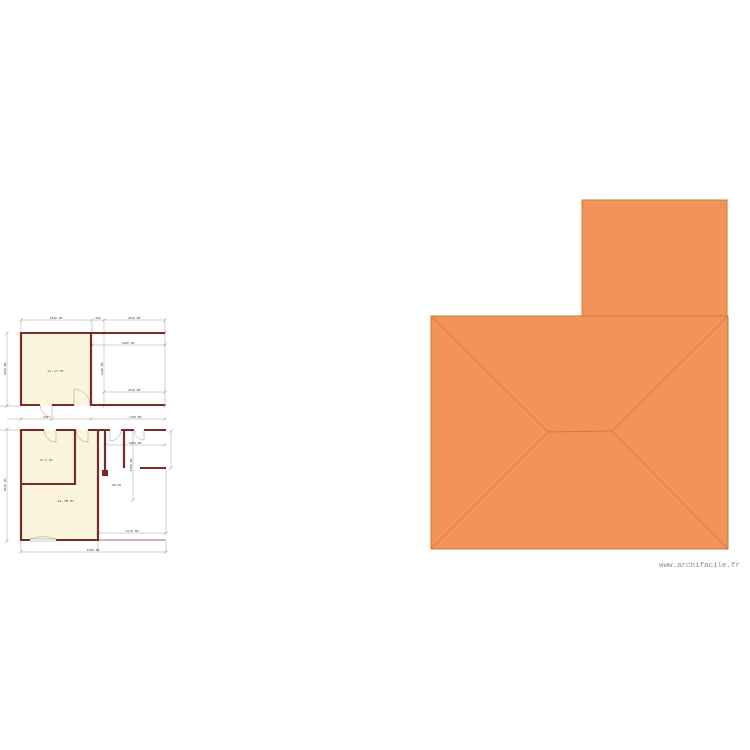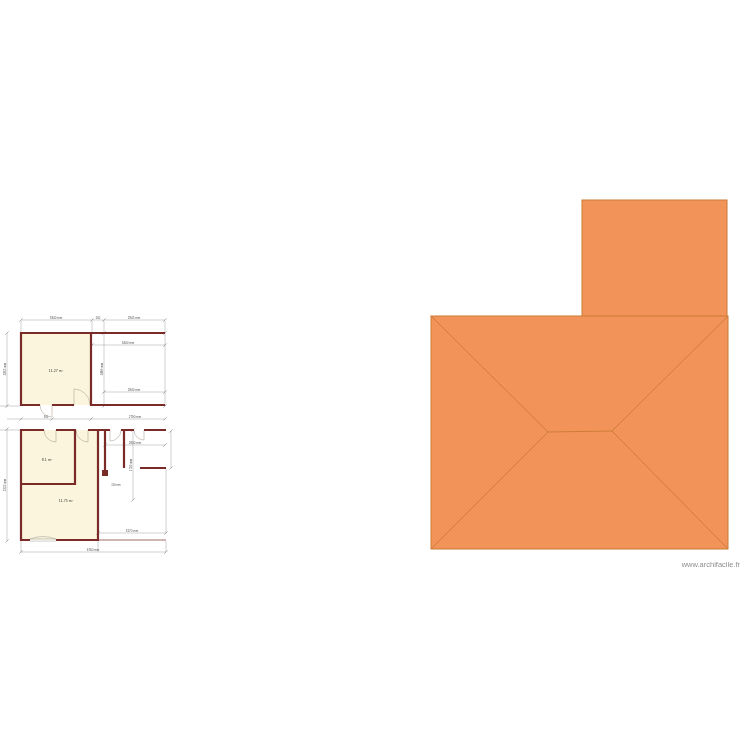--- a/index.html
+++ b/index.html
@@ -1,17 +1,17 @@
 <!DOCTYPE html>
 <html><head>
 <meta charset="utf-8">
 <style>
   html,body{margin:0;padding:0;background:#ffffff;}
   #canvas{position:relative;width:750px;height:750px;background:#ffffff;overflow:hidden;
-          font-family:Liberation Sans, sans-serif;}
+          font-family:Liberation Mono, monospace;}
   svg{position:absolute;left:0;top:0;}
   .roof{stroke:#C97A33;stroke-width:1;}
   .roofline{stroke:#C97A33;stroke-width:0.9;fill:none;}
   .wall{stroke:#7A2B28;stroke-width:2.2;fill:none;stroke-linecap:butt;}
   .wallthin{stroke:#8A4A42;stroke-width:0.8;fill:none;}
   .dim{stroke:#9B9B9B;stroke-width:0.45;fill:none;}
   .tick{stroke:#6F6F6F;stroke-width:0.55;fill:none;}
   .arc{stroke:#B3A89A;stroke-width:0.6;fill:none;}
   .win{stroke:#9A9A9A;stroke-width:0.5;fill:none;}
   .dimtext{font-size:3px;fill:#555550;text-anchor:middle;}

